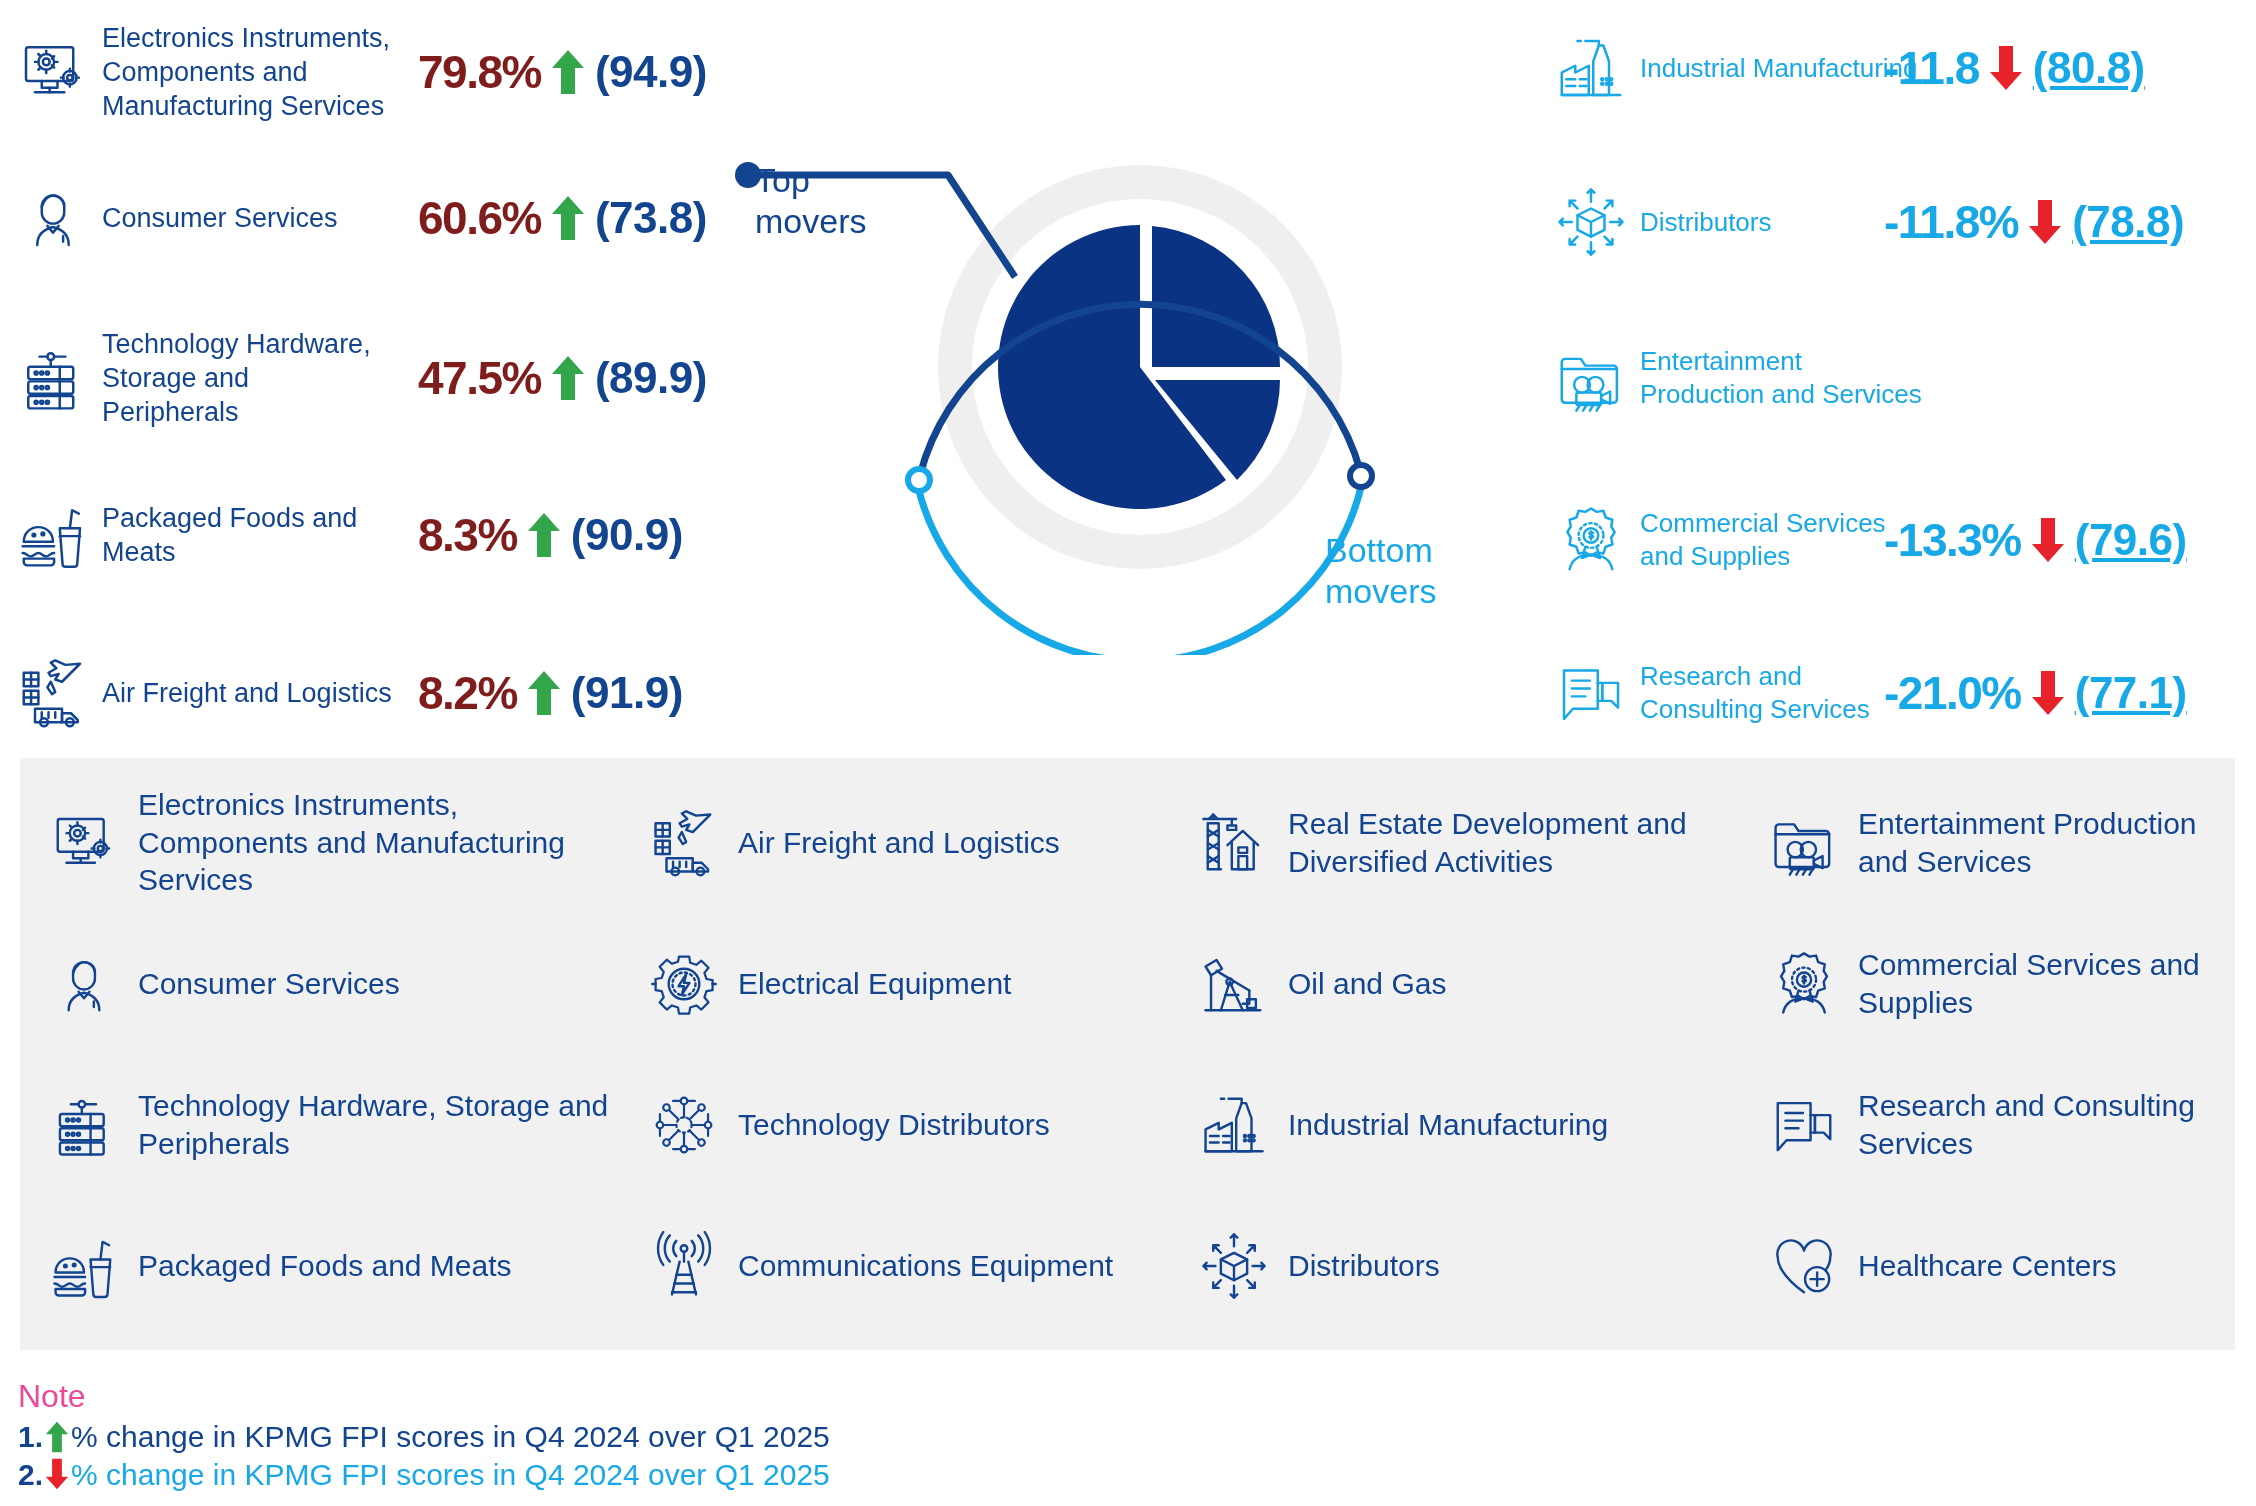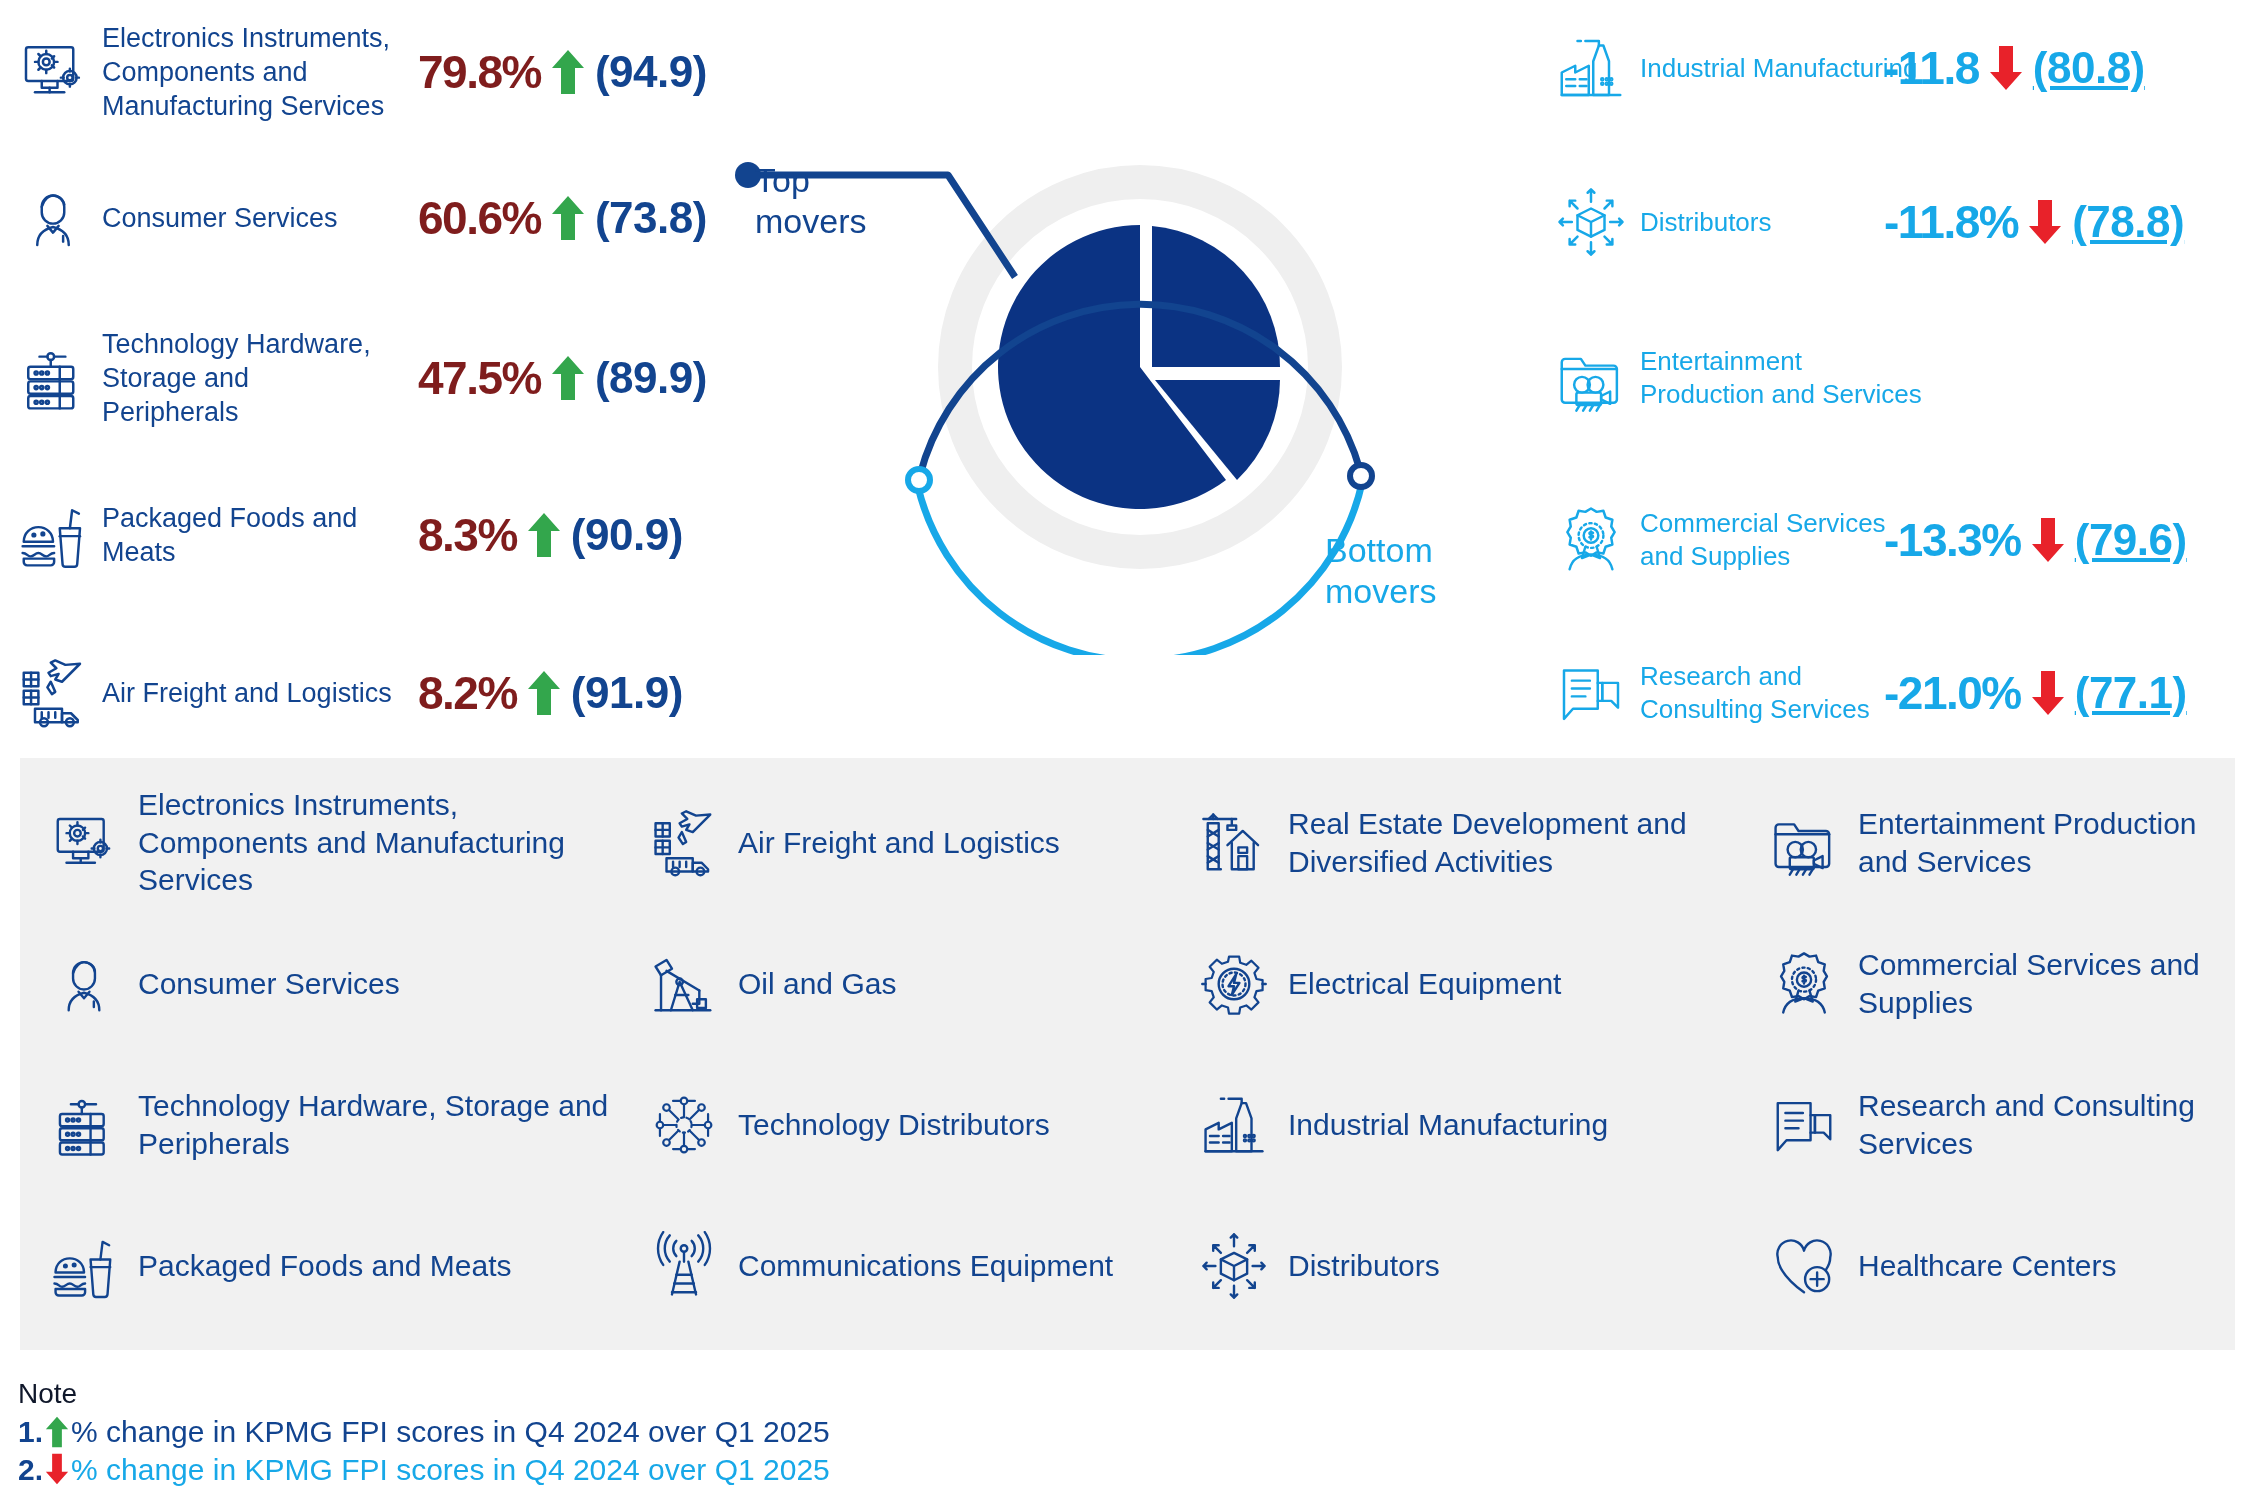--- a/index.html
+++ b/index.html
@@ -103,21 +103,21 @@
   .lg-icon svg { width: 70px; height: 70px; display:block; }
   .lg-text {
     font-size: 30px;
     line-height: 1.25;
     color: #12448F;
     padding-left: 16px;
   }
 
   
   .note { position: absolute; left: 18px; top: 1378px; }
-  .note-title { font-size: 28px; color: #0f172a; margin-bottom: 3px; }
+  .note-title { font-size: 32px; color: #ec4899; margin-bottom: 3px; }
   .note-line { display: flex; align-items: center; font-size: 30px; font-weight: bold; line-height: 1.25; }
   .note-num { color: #12448F; margin-right: 2px; }
   .note-ico { display: inline-flex; margin-right: 2px; }
   .note-txt { font-weight: normal; }
   .note-1 .note-txt { color: #12448F; }
   .note-2 .note-txt { color: #17A8E8; }
 </style>
 </head>
 <body>
 
@@ -493,44 +493,44 @@
           <path d="M18 56c0-9 6-14 14-16 8 2 14 7 14 16"></path>
           <path d="M27 39l5 6 5-6"></path>
             <path d="M41 48v5"></path>
         </svg>
       </span>
       <span class="lg-text">Consumer Services</span>
     </div>
     <div class="lg-item">
       <span class="lg-icon">
         <svg viewBox="0 0 64 64" fill="none" stroke="#12448F" stroke-width="2.2" stroke-linecap="round" stroke-linejoin="round">
+          <path d="M27 5h10l1 6 6 2 5-4 7 7-4 5 2 6 6 1v10l-6 1-2 6 4 5-7 7-5-4-6 2-1 6H27l-1-6-6-2-5 4-7-7 4-5-2-6-6-1V27l6-1 2-6-4-5 7-7 5 4 6-2z" transform="scale(0.93) translate(2.5,2.5)"></path>
+          <circle cx="32" cy="32" r="14"></circle>
+            <circle cx="32" cy="32" r="10.5" stroke-dasharray="2 3"></circle>
+          <path d="M34 23l-7 11h5l-2 8 7-11h-5z"></path>
+          <path d="M3 32h3M58 32h3"></path>
+        </svg>
+      </span>
+      <span class="lg-text">Electrical Equipment</span>
+    </div>
+    <div class="lg-item">
+      <span class="lg-icon">
+        <svg viewBox="0 0 64 64" fill="none" stroke="#12448F" stroke-width="2.2" stroke-linecap="round" stroke-linejoin="round">
           <path d="M6 16l10-6 5 8-10 6z"></path>
           <path d="M11 24v32"></path>
           <path d="M16 20l30 18"></path>
           <path d="M28 30l-8 26M28 30l12 26"></path>
           <path d="M24 42h12"></path>
           <circle cx="28" cy="30" r="3"></circle>
           <path d="M46 38v12h-6"></path>
           <rect x="44" y="46" width="8" height="8"></rect>
           <path d="M6 56h50"></path>
         </svg>
       </span>
       <span class="lg-text">Oil and Gas</span>
-    </div>
-    <div class="lg-item">
-      <span class="lg-icon">
-        <svg viewBox="0 0 64 64" fill="none" stroke="#12448F" stroke-width="2.2" stroke-linecap="round" stroke-linejoin="round">
-          <path d="M27 5h10l1 6 6 2 5-4 7 7-4 5 2 6 6 1v10l-6 1-2 6 4 5-7 7-5-4-6 2-1 6H27l-1-6-6-2-5 4-7-7 4-5-2-6-6-1V27l6-1 2-6-4-5 7-7 5 4 6-2z" transform="scale(0.93) translate(2.5,2.5)"></path>
-          <circle cx="32" cy="32" r="14"></circle>
-            <circle cx="32" cy="32" r="10.5" stroke-dasharray="2 3"></circle>
-          <path d="M34 23l-7 11h5l-2 8 7-11h-5z"></path>
-          <path d="M3 32h3M58 32h3"></path>
-        </svg>
-      </span>
-      <span class="lg-text">Electrical Equipment</span>
     </div>
     <div class="lg-item">
       <span class="lg-icon">
         <svg viewBox="0 0 64 64" fill="none" stroke="#12448F" stroke-width="2.2" stroke-linecap="round" stroke-linejoin="round">
           <path d="M32 4l5 3 6-1 2 6 6 2-1 6 3 5-3 5 1 6-6 2-2 6-6-1-5 3-5-3-6 1-2-6-6-2 1-6-3-5 3-5-1-6 6-2 2-6 6 1z"></path>
           <circle cx="32" cy="28" r="11" stroke-dasharray="2 3"></circle>
             <circle cx="32" cy="28" r="6.5"></circle>
           <path d="M32 24.5v7M33.8 25.6c-.6-.6-3.2-.9-3.2.7s3.2.8 3.2 2.4c0 1.6-2.6 1.3-3.2.7"></path>
           <path d="M27 38l-3 10 8-3 8 3-3-10"></path>
           <path d="M13 58c2-9 8-13 19-13s17 4 19 13"></path>

